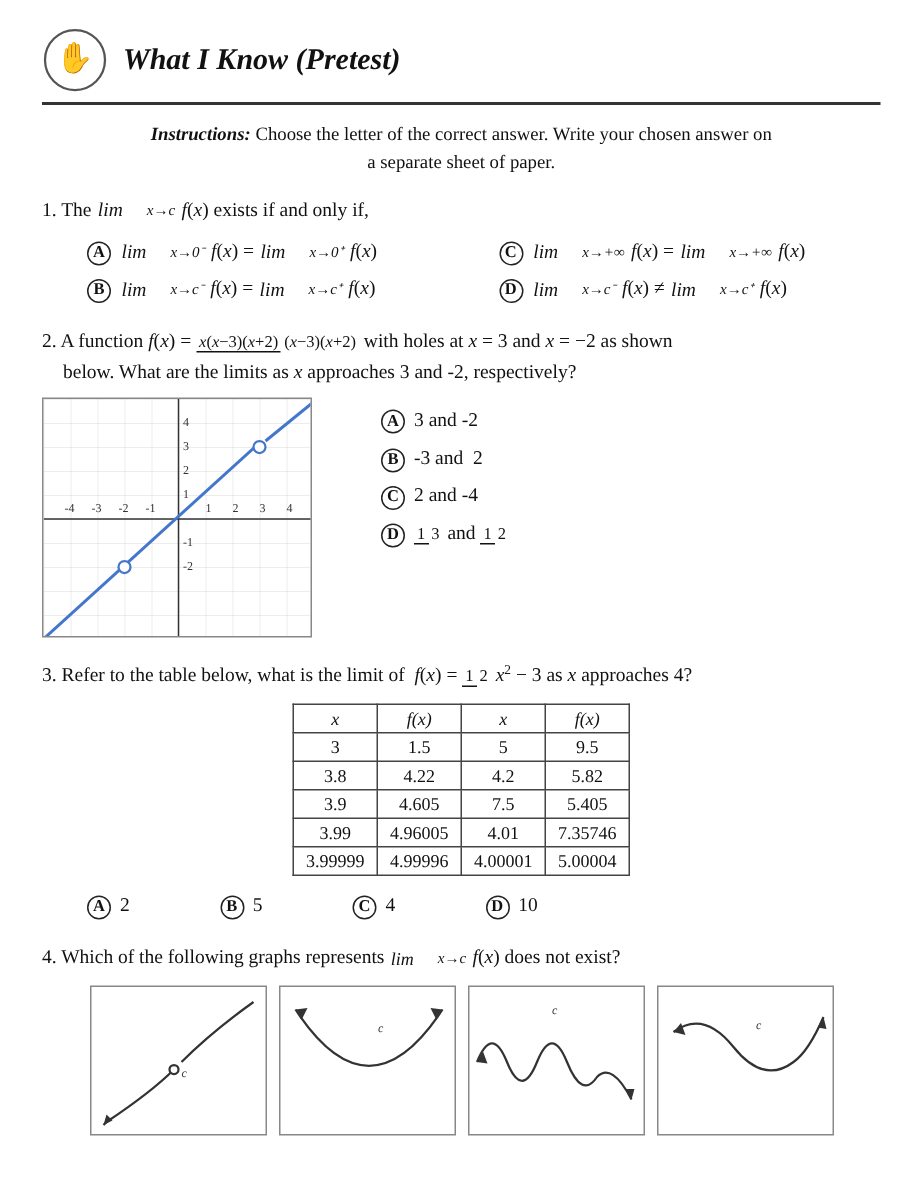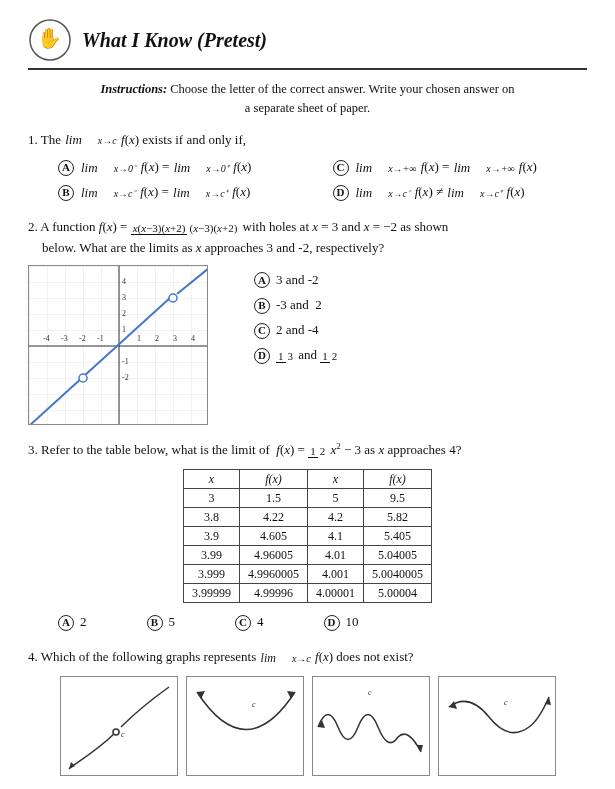--- a/index.html
+++ b/index.html
@@ -387,34 +387,28 @@
           </tr>
         <tr>
             <td>3.8</td>
             <td>4.22</td>
             <td>4.2</td>
             <td>5.82</td>
           </tr>
         <tr>
             <td>3.9</td>
             <td>4.605</td>
-            <td>4.1</td>
+            <td>7.5</td>
             <td>5.405</td>
           </tr>
         <tr>
             <td>3.99</td>
             <td>4.96005</td>
             <td>4.01</td>
-            <td>5.04005</td>
-          </tr>
-        <tr>
-            <td>3.999</td>
-            <td>4.9960005</td>
-            <td>4.001</td>
-            <td>5.0040005</td>
+            <td>7.35746</td>
           </tr>
         <tr>
             <td>3.99999</td>
             <td>4.99996</td>
             <td>4.00001</td>
             <td>5.00004</td>
           </tr>
       </tbody>
     </table>
   </div>

